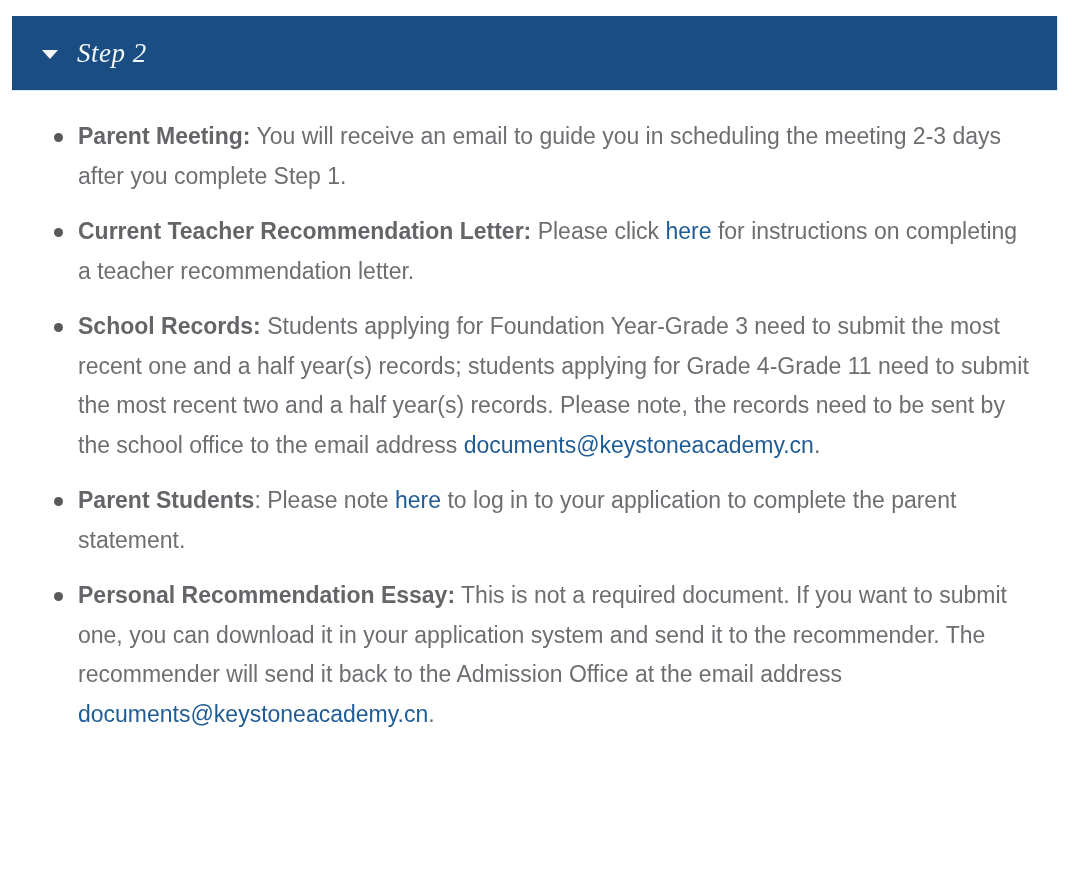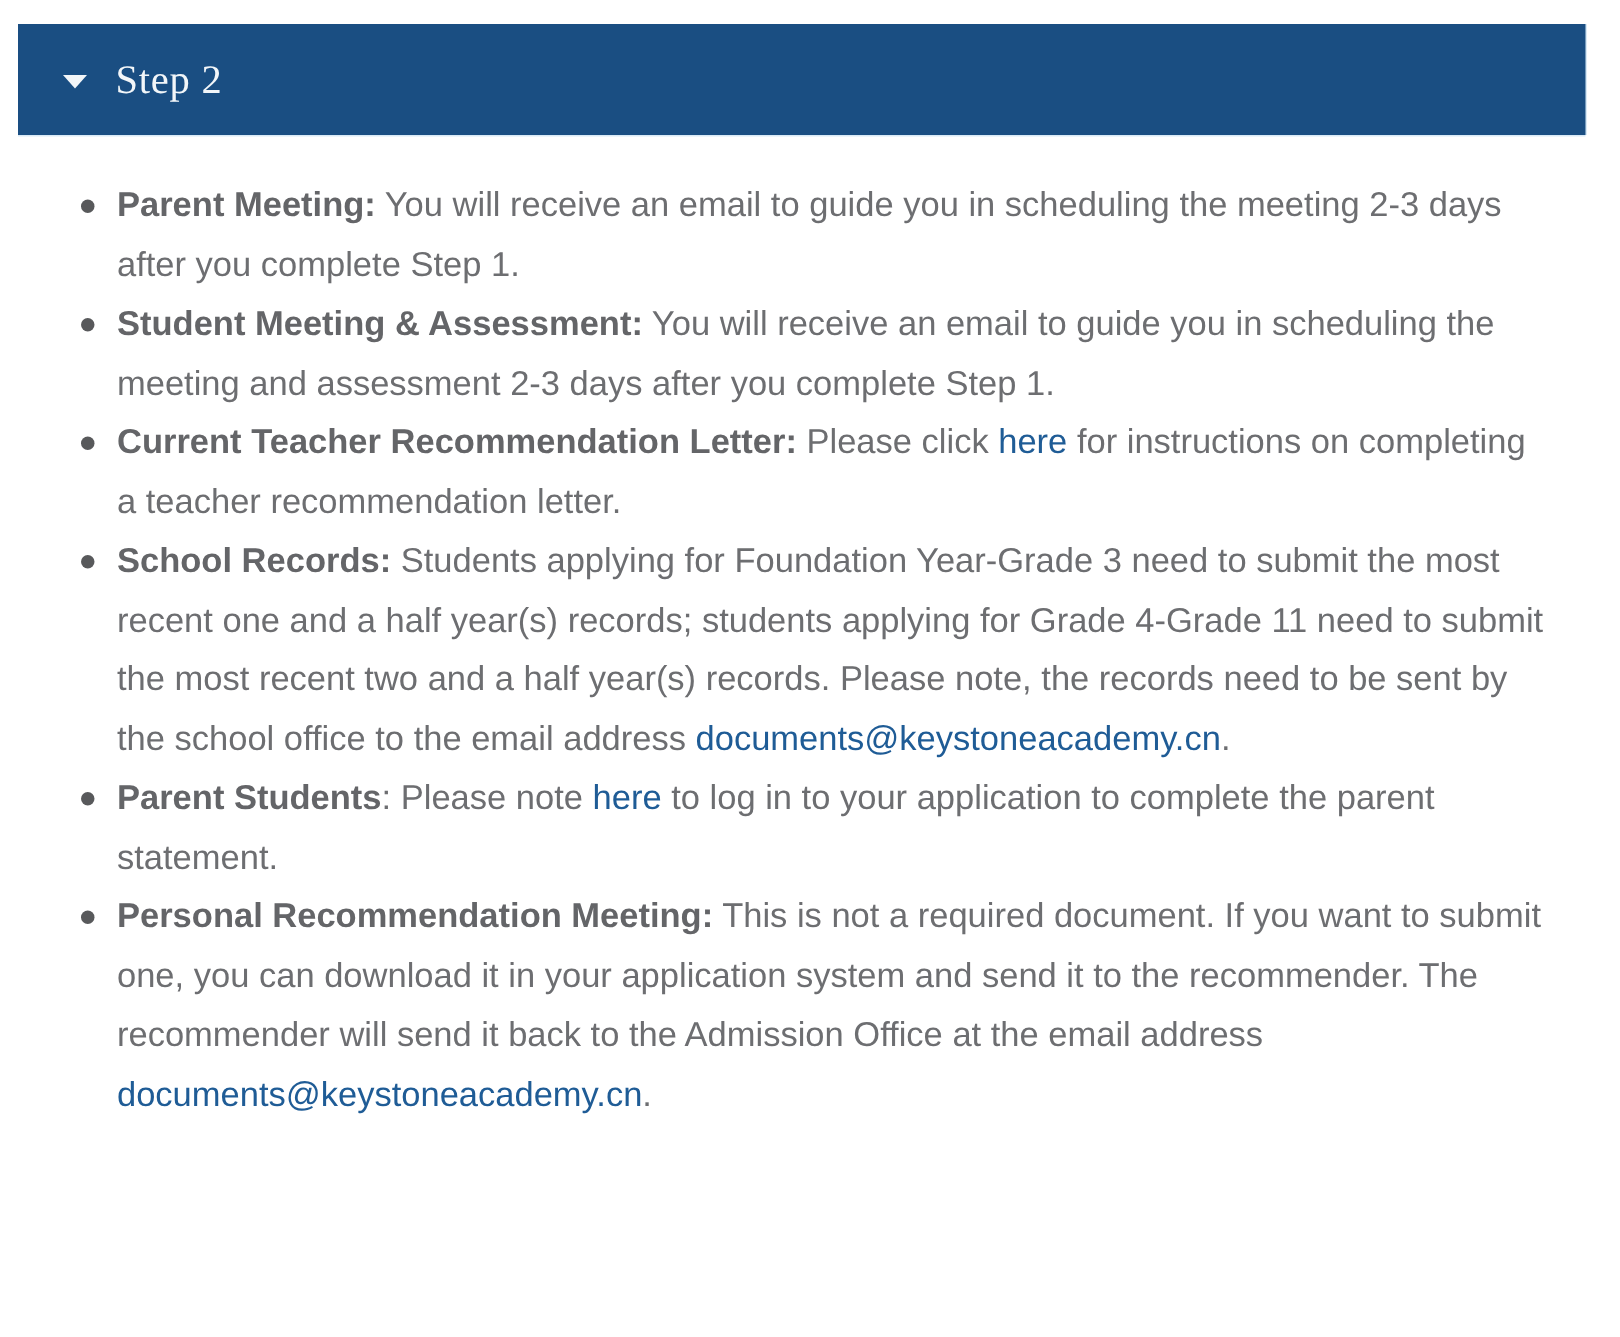--- a/index.html
+++ b/index.html
@@ -30,33 +30,35 @@
     border-top: 9px solid var(--header-text, #f2f6f9);
     display: inline-block;
     margin-right: 19px;
     margin-top: 2px;
   }
   .accordion-title {
     font-family: "Liberation Serif", "DejaVu Serif", serif;
     font-size: 27px;
     color: var(--header-text, #f2f6f9);
     letter-spacing: 0.5px;
+    font-style: italic;
   }
 
   
   .checklist {
     list-style: none;
     margin: 27px 48px 0 55px;
     font-size: 23px;
     line-height: 39.5px;
     color: var(--body-text, #6d6e71);
   }
   .checklist li {
     position: relative;
     padding-left: 23px;
+    margin-top: 16px;
   }
   .checklist li::before {
     content: '';
     position: absolute;
     left: -1px;
     top: 16px;
     width: 9px;
     height: 9px;
     border-radius: 50%;
     background: var(--bullet, #58595b);
@@ -76,20 +78,19 @@
 
 <div class="page">
 
   <div class="accordion-header">
     <span class="tri"></span>
     <span class="accordion-title">Step 2</span>
   </div>
 
   <ul class="checklist" id="checklist">
       <li><span class="b">Parent Meeting:</span><span> You will receive an email to guide you in scheduling the meeting 2-3 days after you complete Step 1.</span></li>
-      <li><span class="b">Student Meeting &amp; Assessment:</span><span> You will receive an email to guide you in scheduling the meeting and assessment 2-3 days after you complete Step 1.</span></li>
       <li><span class="b">Current Teacher Recommendation Letter:</span><span> Please click </span><a href="#">here</a><span> for instructions on completing a teacher recommendation letter.</span></li>
       <li><span class="b">School Records:</span><span> Students applying for Foundation Year-Grade 3 need to submit the most recent one and a half year(s) records; students applying for Grade 4-Grade 11 need to submit the most recent two and a half year(s) records. Please note, the records need to be sent by the school office to the email address </span><a href="#">documents@keystoneacademy.cn</a><span>.</span></li>
       <li><span class="b">Parent Students</span><span>: Please note </span><a href="#">here</a><span> to log in to your application to complete the parent statement.</span></li>
-      <li><span class="b">Personal Recommendation Meeting:</span><span> This is not a required document. If you want to submit one, you can download it in your application system and send it to the recommender. The recommender will send it back to the Admission Office at the email address </span><a href="#">documents@keystoneacademy.cn</a><span>.</span></li>
+      <li><span class="b">Personal Recommendation Essay:</span><span> This is not a required document. If you want to submit one, you can download it in your application system and send it to the recommender. The recommender will send it back to the Admission Office at the email address </span><a href="#">documents@keystoneacademy.cn</a><span>.</span></li>
     </ul>
 
 </div>
 
 </body></html>

